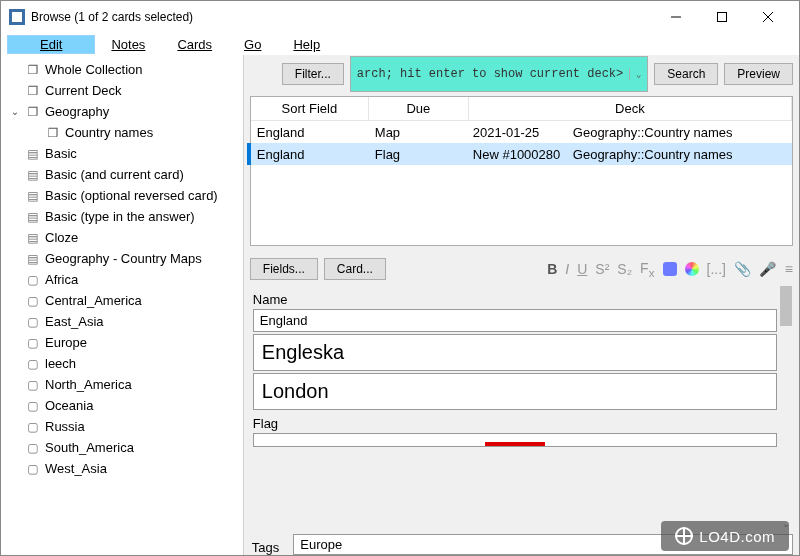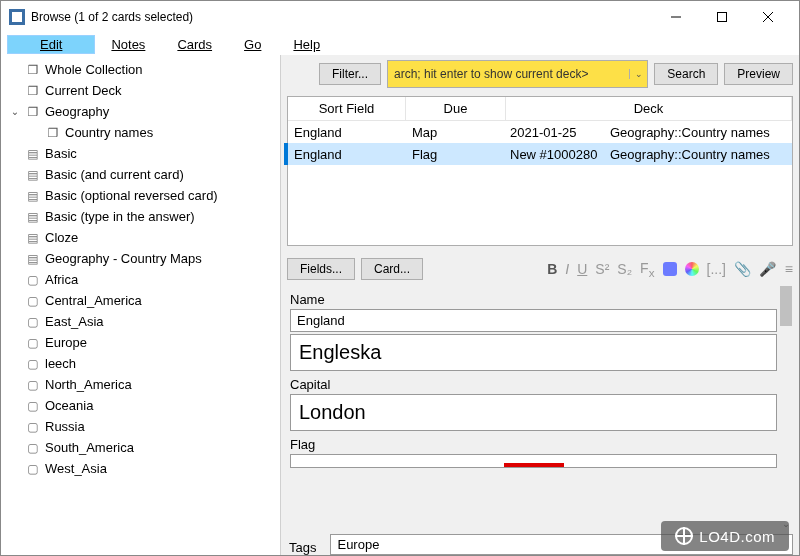--- a/index.html
+++ b/index.html
@@ -19,21 +19,21 @@
 .tree-item { display: flex; align-items: center; height: 21px; padding-left: 8px; font-size: 13px; gap: 4px; }
 .tree-item .chevron { width: 12px; font-size: 10px; color: #555; text-align: center; }
 .tree-item .spacer { width: 12px; }
 .ico { width: 16px; height: 16px; display: inline-flex; align-items: center; justify-content: center; font-size: 12px; }
 .ico-cards { color: #555; }
 .ico-book { color: #777; }
 .ico-tag { color: #777; }
 .right { flex: 1; background: #f0f0f0; display: flex; flex-direction: column; padding: 4px 6px 0 6px; position: relative; }
 .toolbar { display: flex; gap: 6px; align-items: center; height: 30px; padding-left: 32px; }
 .btn { background: #e1e1e1; border: 1px solid #adadad; padding: 3px 12px; font-size: 12px; cursor: default; }
-.searchbox { flex: 1; height: 28px; border: 1px solid #adadad; background: #fde047; position: relative; display: flex; align-items: center; }
+.searchbox { flex: 1; height: 36px; border: 1px solid #adadad; background: #5eead4; position: relative; display: flex; align-items: center; font-family: Liberation Mono, monospace; }
 .searchbox .txt { flex: 1; padding: 0 6px; font-size: 12px; color: #333; overflow: hidden; white-space: nowrap; }
 .searchbox .dd { width: 18px; border-left: 1px solid #adadad; display: flex; align-items: center; justify-content: center; font-size: 9px; color: #555; }
 .table-wrap { border: 1px solid #adadad; background: #fff; margin-top: 7px; height: 150px; display: flex; flex-direction: column; }
 .table-head { display: flex; height: 24px; border-bottom: 1px solid #e5e5e5; font-size: 13px; }
 .th { border-right: 1px solid #e5e5e5; display: flex; align-items: center; justify-content: center; }
 .col1 { width: 118px; }
 .col2 { width: 98px; }
 .col3 { width: 100px; }
 .col4 { flex: 1; text-align: right; }
 .table-row { display: flex; height: 22px; font-size: 13px; }
@@ -254,21 +254,20 @@
         <span>🎤</span>
         <span>≡</span>
       </div>
     </div>
 
     <div class="fields-scroll">
       <div class="fields-inner" id="fields-inner">
           <div class="field-label">Name</div>
           <div class="field-input">England</div>
           <div class="field-input large">Engleska</div>
-          <div class="field-label">Capital</div>
           <div class="field-input large">London</div>
           <div class="field-label">Flag</div>
           <div class="flag-box">
             <div class="flag-strip"></div>
           </div>
         </div>
       <div class="scrollbar-v">
         <div class="scrollbar-thumb"></div>
         <div class="scrollbar-arrow">⌄</div>
       </div>

